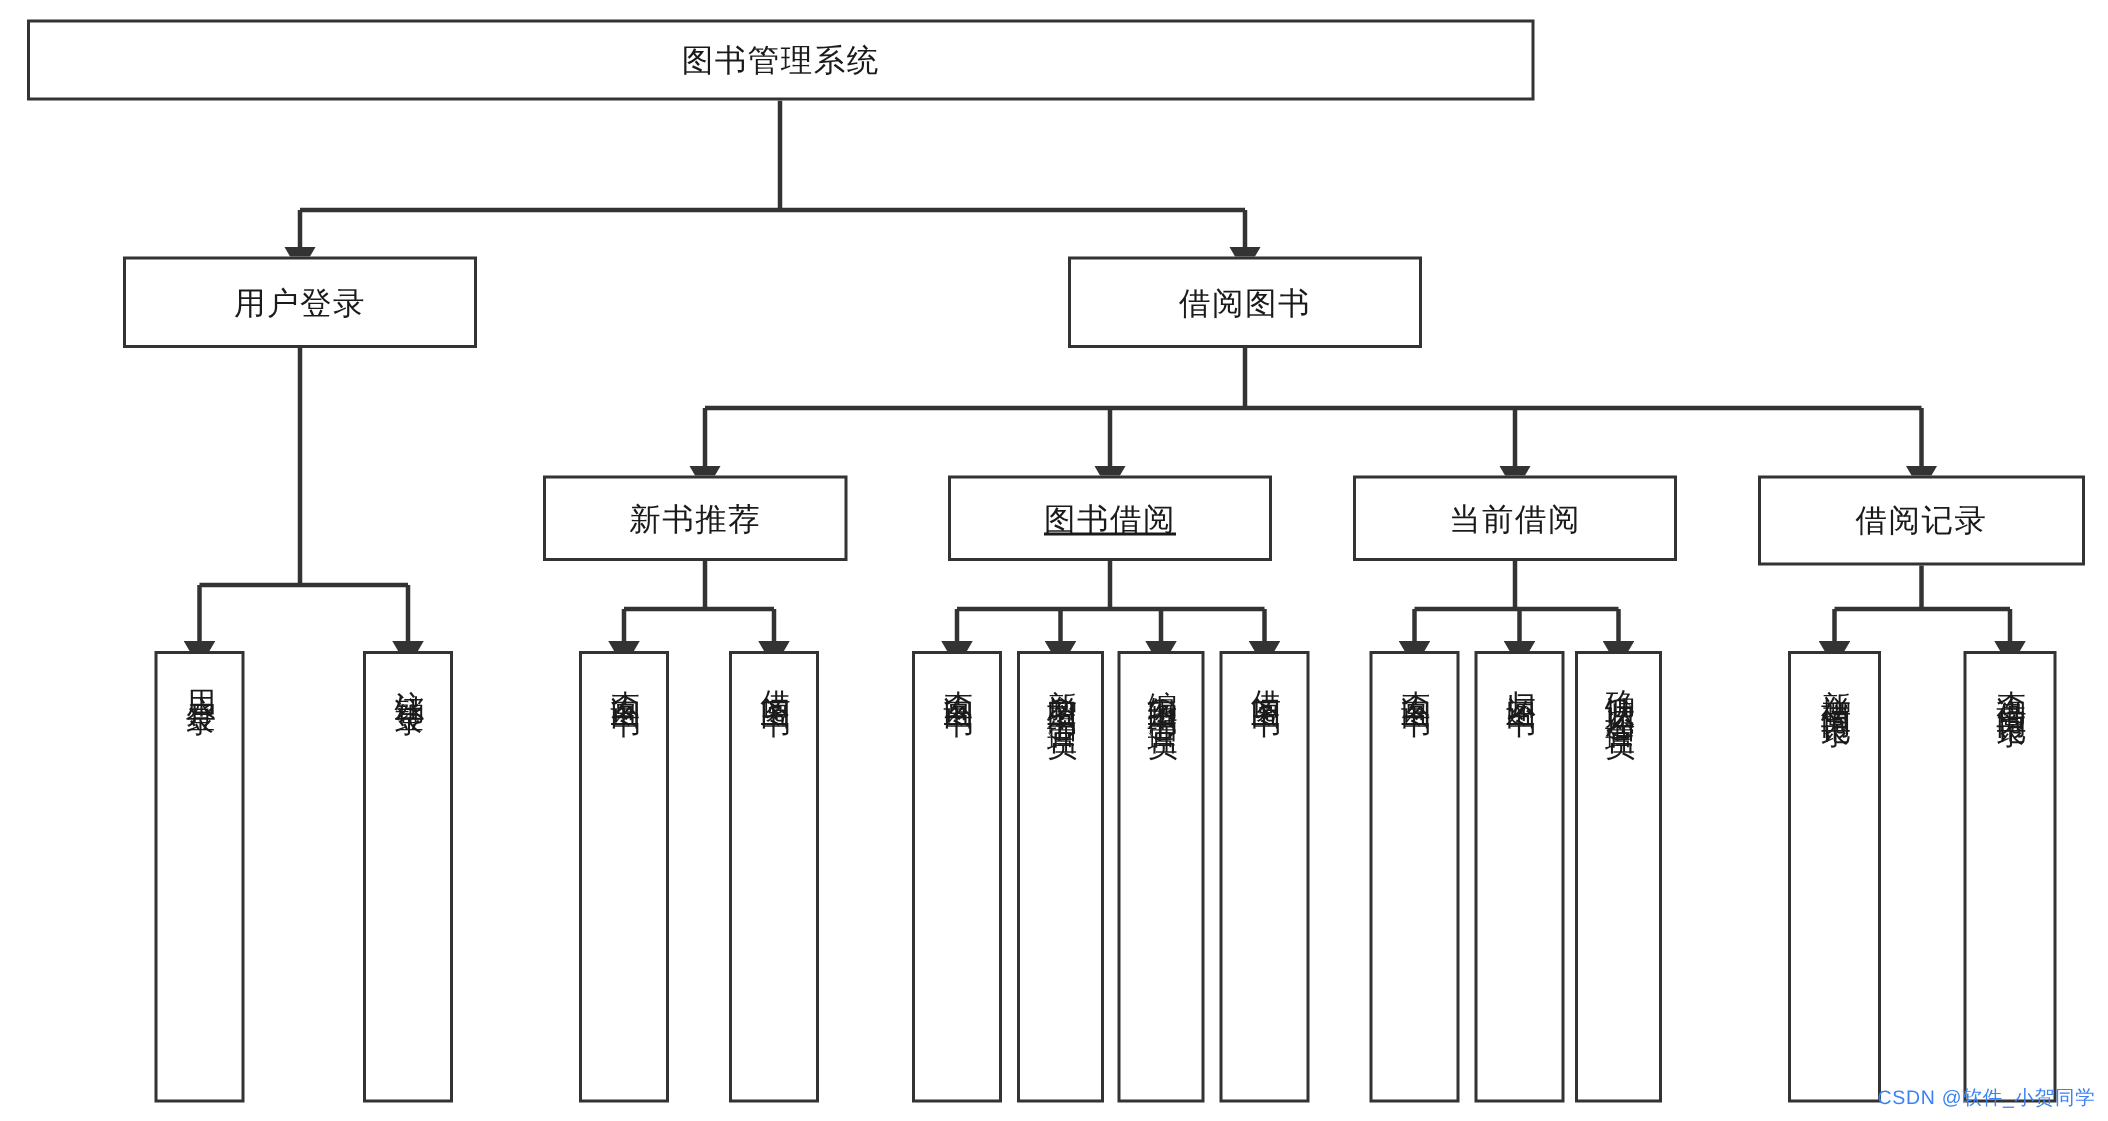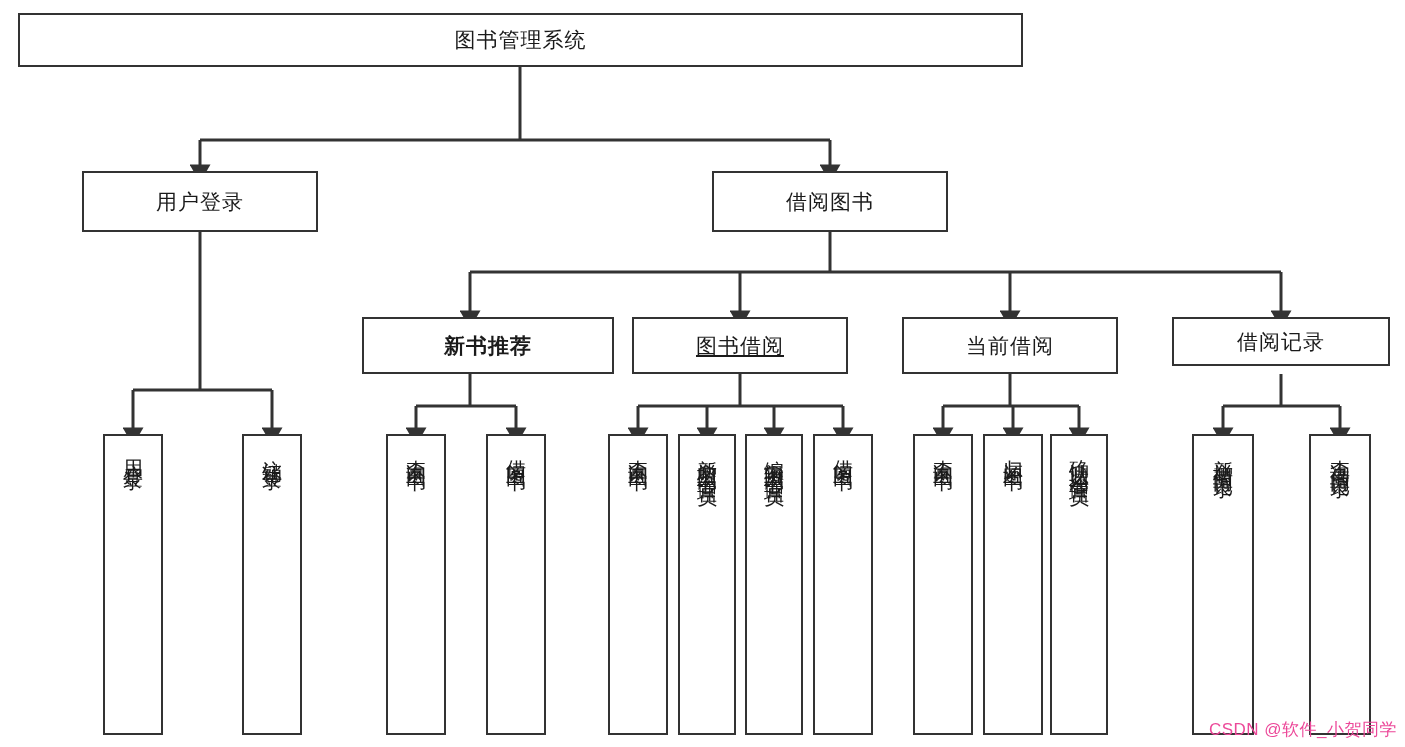--- a/index.html
+++ b/index.html
@@ -51,22 +51,22 @@
     line-height: 1.05;
     white-space: nowrap;
   }
   .node.horizontal .hlabel {
     white-space: nowrap;
   }
   #watermark {
     position: absolute;
     right: 8px;
     bottom: 6px;
-    font-size: 17px;
-    color: #ec4899;
+    font-size: 13px;
+    color: #3b82f6;
     z-index: 5;
     white-space: nowrap;
     letter-spacing: 0.5px;
     margin-top: 15px;
   }
 </style>
 </head>
 <body>
 
 <div id="diagram-canvas">
@@ -115,30 +115,30 @@
   <div id="nodes-layer">
       <div class="node horizontal" style="left: 18px; top: 13px; width: 1005px; height: 54px;">
         <span class="hlabel">图书管理系统</span>
       </div>
       <div class="node horizontal" style="left: 82px; top: 171px; width: 236px; height: 61px;">
         <span class="hlabel">用户登录</span>
       </div>
       <div class="node horizontal" style="left: 712px; top: 171px; width: 236px; height: 61px;">
         <span class="hlabel">借阅图书</span>
       </div>
-      <div class="node horizontal" style="left: 362px; top: 317px; width: 252px; height: 57px; font-weight: bold;">
+      <div class="node horizontal" style="left: 362px; top: 317px; width: 203px; height: 57px;">
         <span class="hlabel">新书推荐</span>
       </div>
       <div class="node horizontal" style="left: 632px; top: 317px; width: 216px; height: 57px; text-decoration: underline;">
         <span class="hlabel">图书借阅</span>
       </div>
       <div class="node horizontal" style="left: 902px; top: 317px; width: 216px; height: 57px; font-family: Liberation Mono, monospace;">
         <span class="hlabel">当前借阅</span>
       </div>
-      <div class="node horizontal" style="left: 1172px; top: 317px; width: 218px; height: 49px;">
+      <div class="node horizontal" style="left: 1172px; top: 317px; width: 218px; height: 60px;">
         <span class="hlabel">借阅记录</span>
       </div>
       <div class="node vertical" style="left: 103px; top: 434px; width: 60px; height: 301px;">
         <span class="vlabel">用户登录</span>
       </div>
       <div class="node vertical" style="left: 242px; top: 434px; width: 60px; height: 301px;">
         <span class="vlabel">注销登录</span>
       </div>
       <div class="node vertical" style="left: 386px; top: 434px; width: 60px; height: 301px;">
         <span class="vlabel">查询图书</span>

